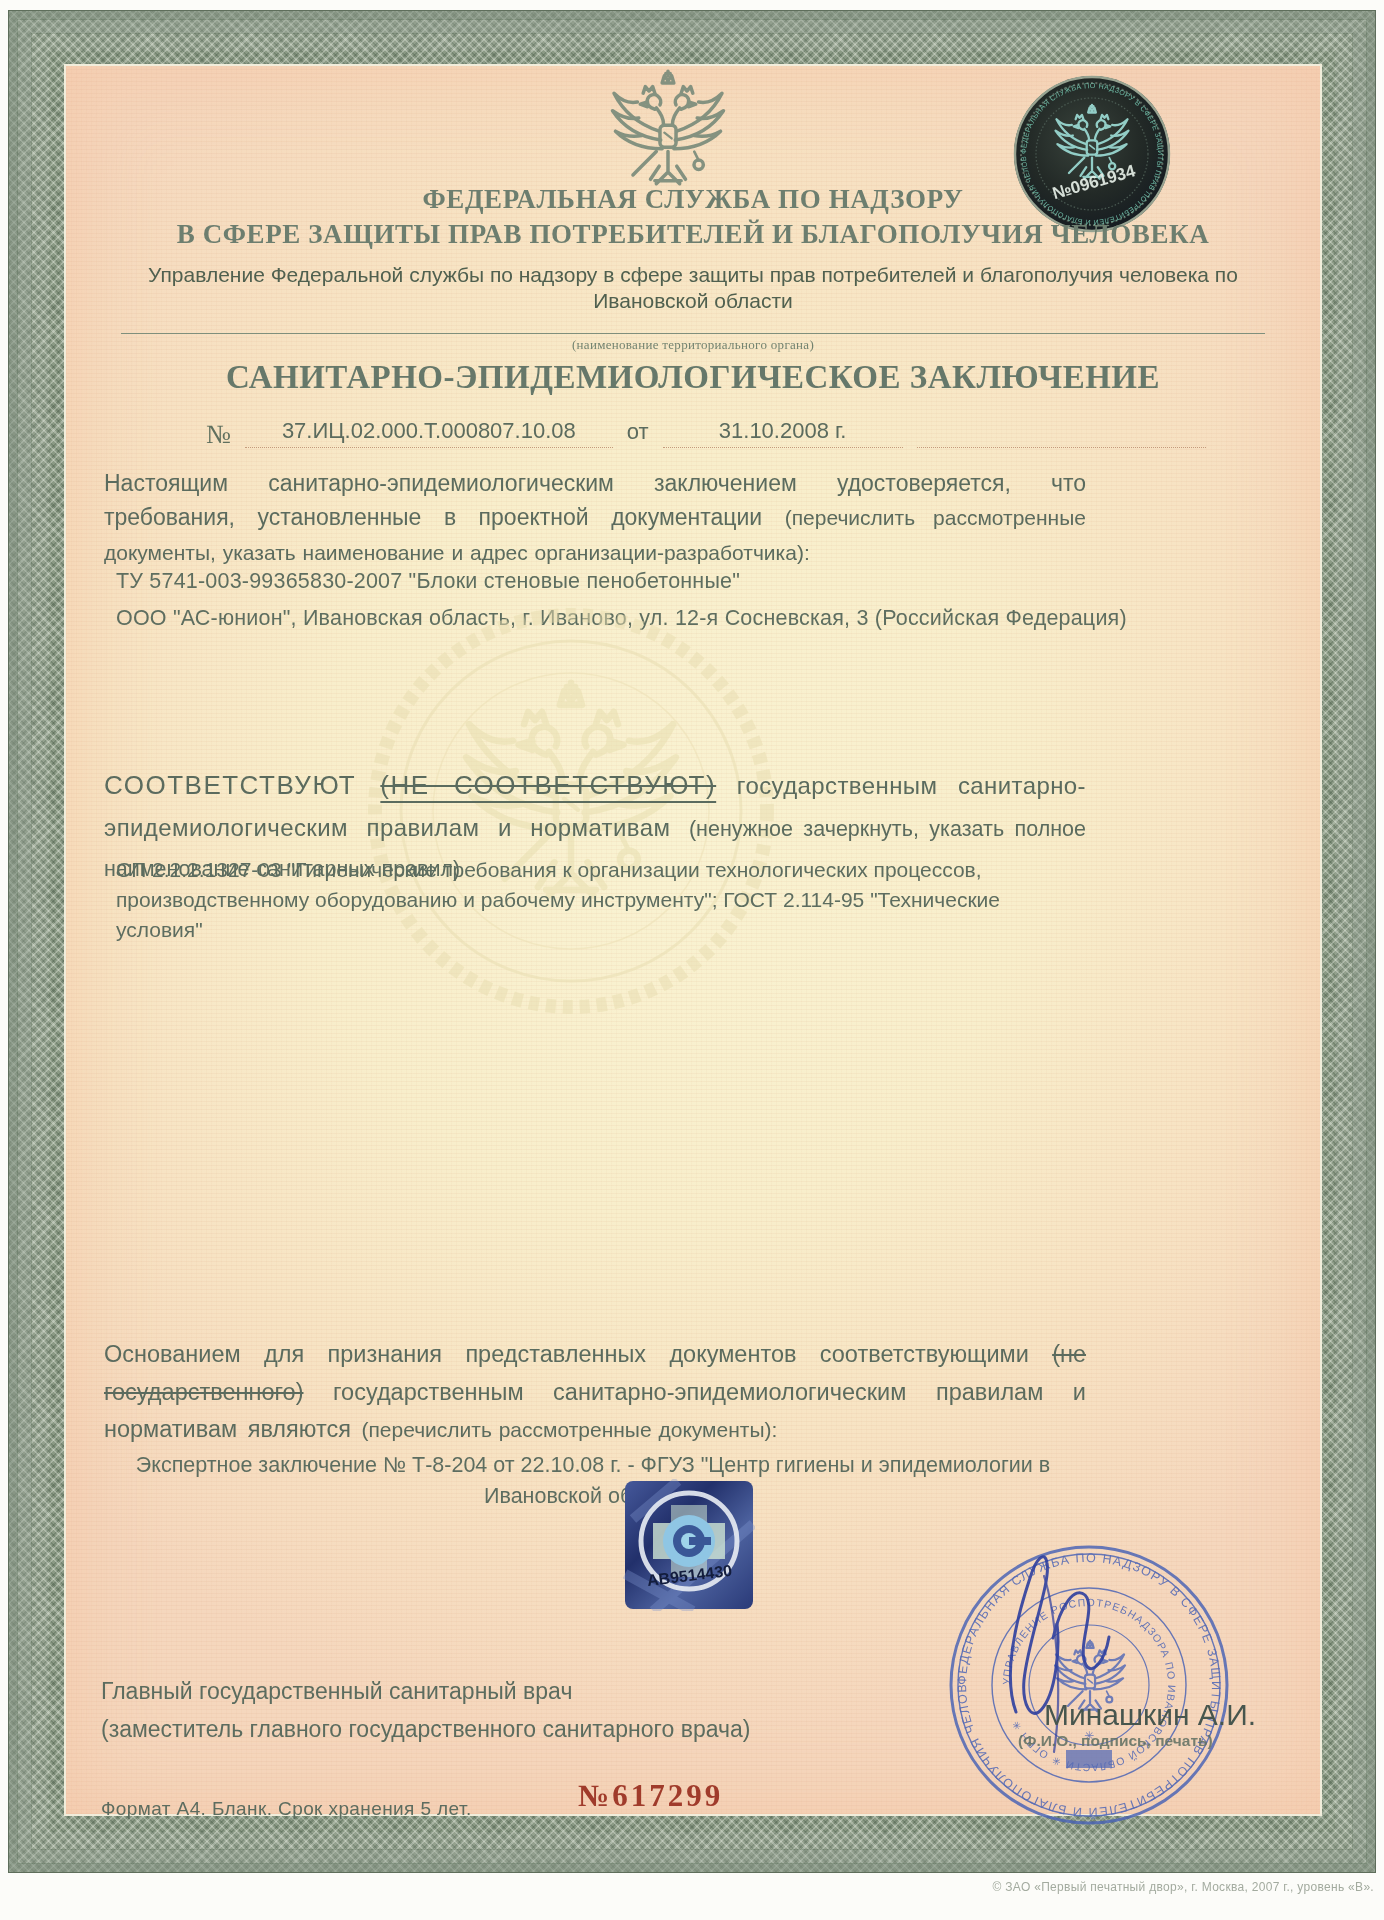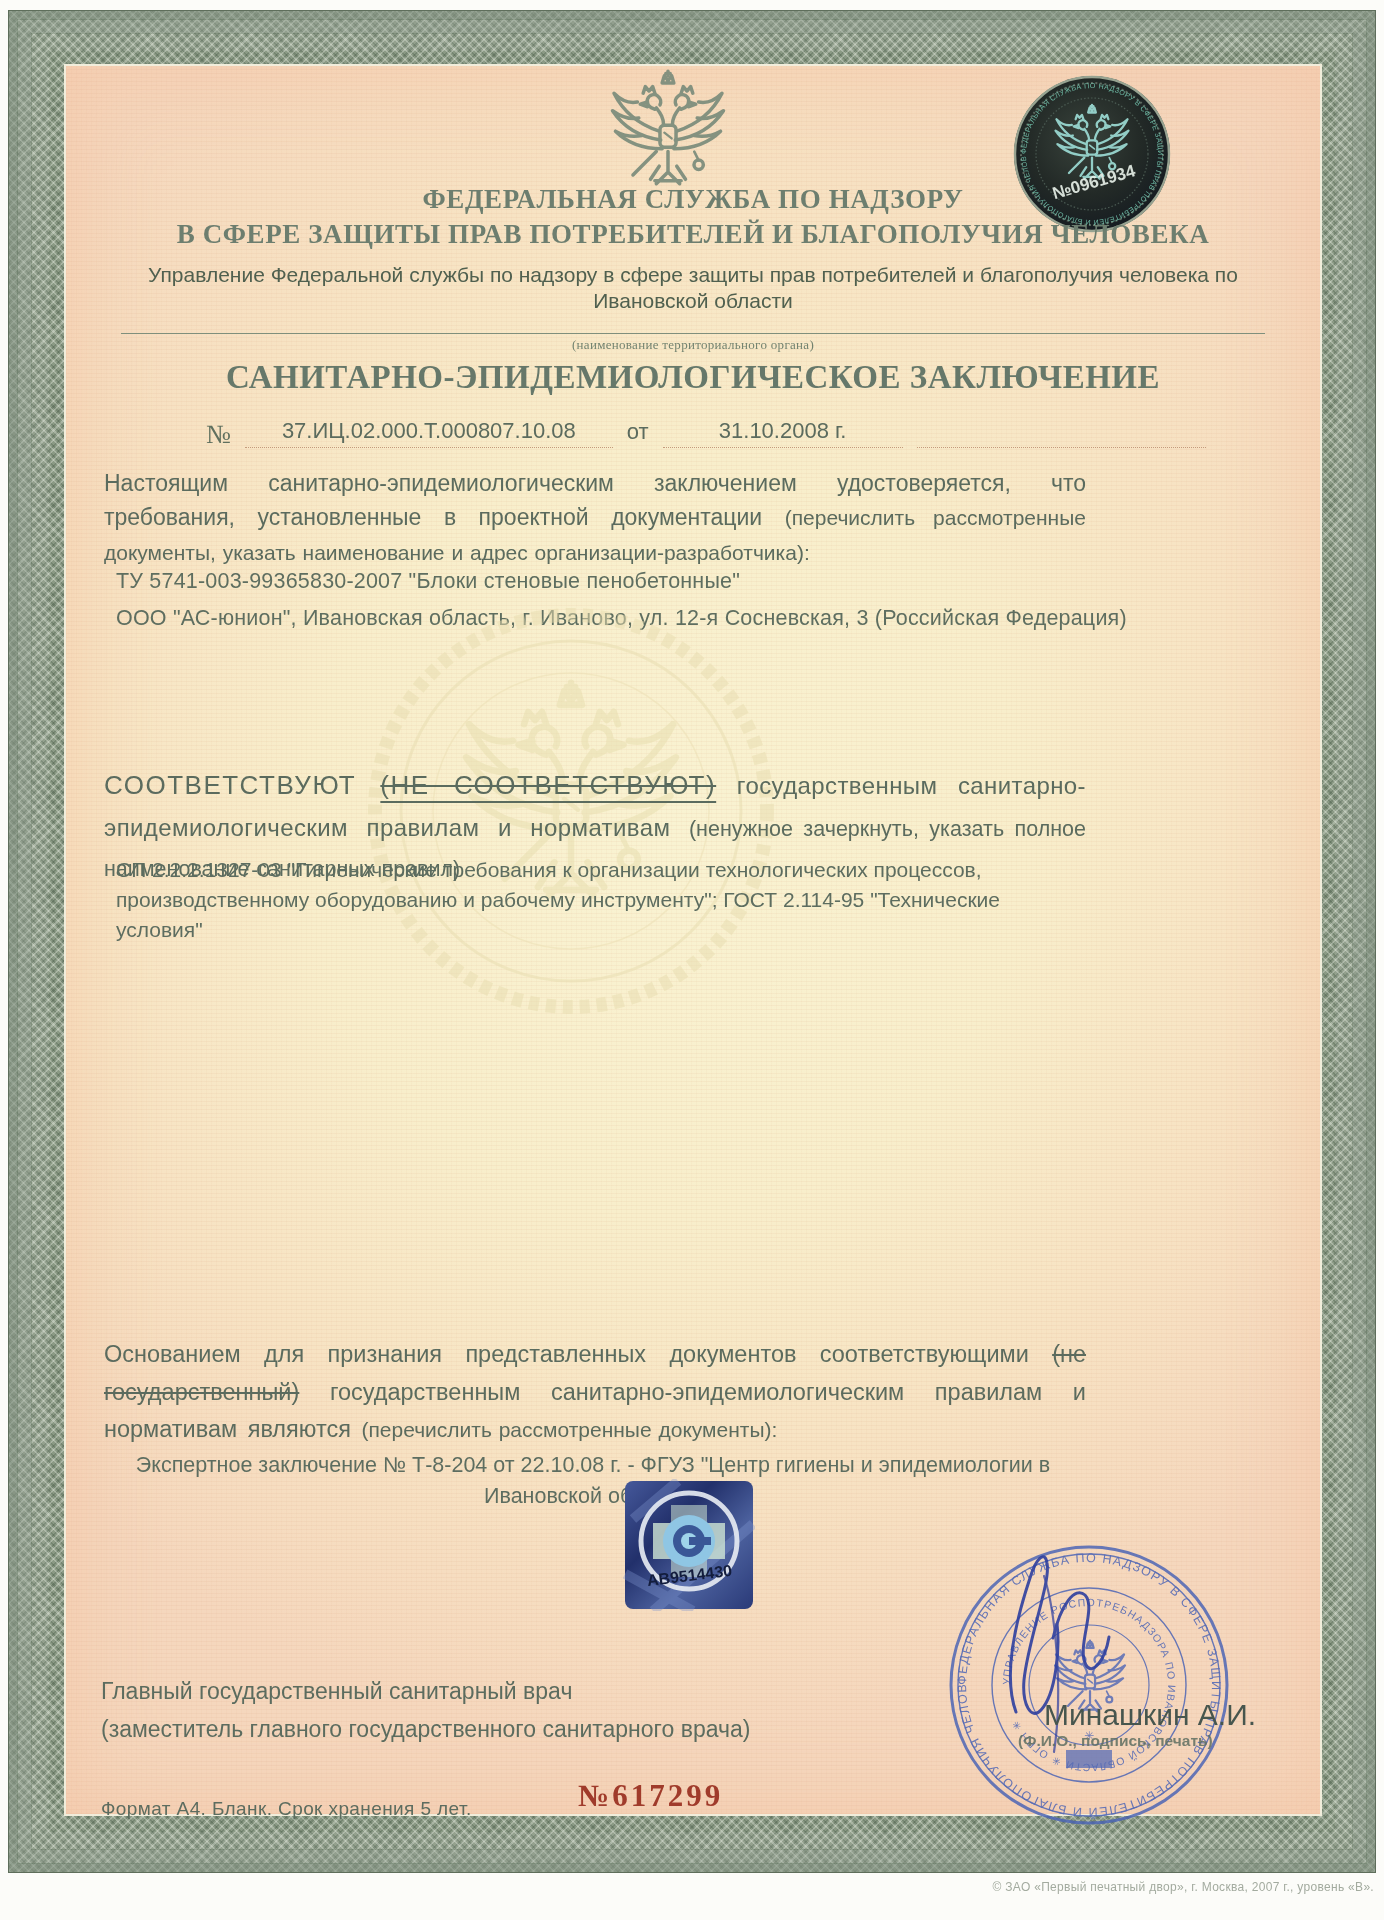--- a/index.html
+++ b/index.html
@@ -151,21 +151,21 @@
         <use href="#eagle" transform="translate(82,78) scale(2.76)" color="#e7deae"></use>
       </svg>
 
       <div class="abs para" style="top:700px;left:38px;width:982px;line-height:39px;">
         <span class="bigcaps">СООТВЕТСТВУЮТ </span><span class="bigcaps struck-u">(НЕ  СООТВЕТСТВУЮТ)</span><span class="midtext"> государственным санитарно-эпидемиологическим правилам и нормативам </span><span class="note-inline" style="font-size:21.5px">(ненужное зачеркнуть, указать полное наименование санитарных правил)</span>
       </div>
 
       <div class="abs para rules-line" style="top:789px;left:50px;width:945px;">СП 2.2.2.1327-03 "Гигиенические требования к организации технологических процессов, производственному оборудованию и рабочему инструменту"; ГОСТ 2.114-95 "Технические условия"</div>
 
       <div class="abs para basis" style="top:1270px;left:38px;width:982px;">
-        <span>Основанием для признания представленных документов соответствующими </span><span class="struck">(не</span><span> </span><span class="struck">государственный)</span><span> государственным санитарно-эпидемиологическим правилам и нормативам являются </span><span class="note-inline">(перечислить рассмотренные документы):</span>
+        <span>Основанием для признания представленных документов соответствующими </span><span class="struck">(не</span><span> </span><span class="struck">государственного)</span><span> государственным санитарно-эпидемиологическим правилам и нормативам являются </span><span class="note-inline">(перечислить рассмотренные документы):</span>
       </div>
 
       <div class="abs expert" style="top:1384px;left:52px;width:950px;text-align:center;">Экспертное заключение № Т-8-204 от 22.10.08 г. - ФГУЗ "Центр гигиены и эпидемиологии в Ивановской области".</div>
 
       <svg class="abs holo" viewBox="0 0 132 132">
         <defs>
           <linearGradient id="holobg" x1="0" y1="0" x2="1" y2="1">
             <stop offset="0%" stop-color="#45589a"></stop>
               <stop offset="35%" stop-color="#22306b"></stop>
             <stop offset="65%" stop-color="#4d629f"></stop>

